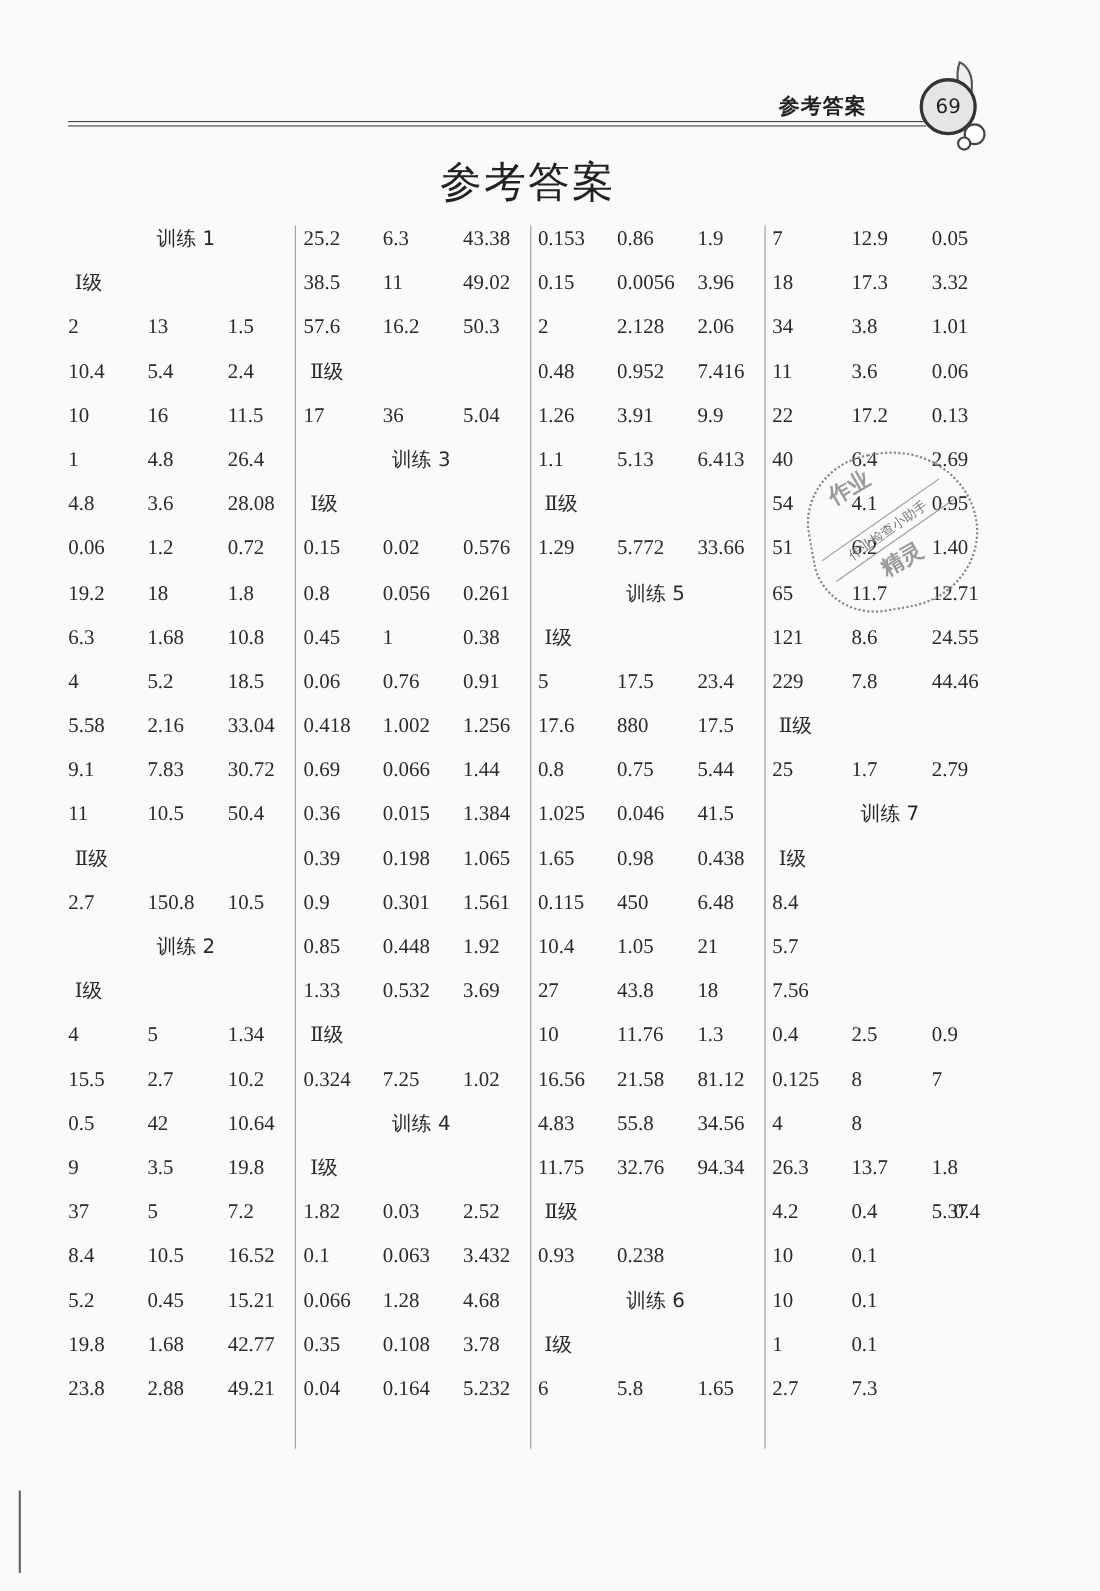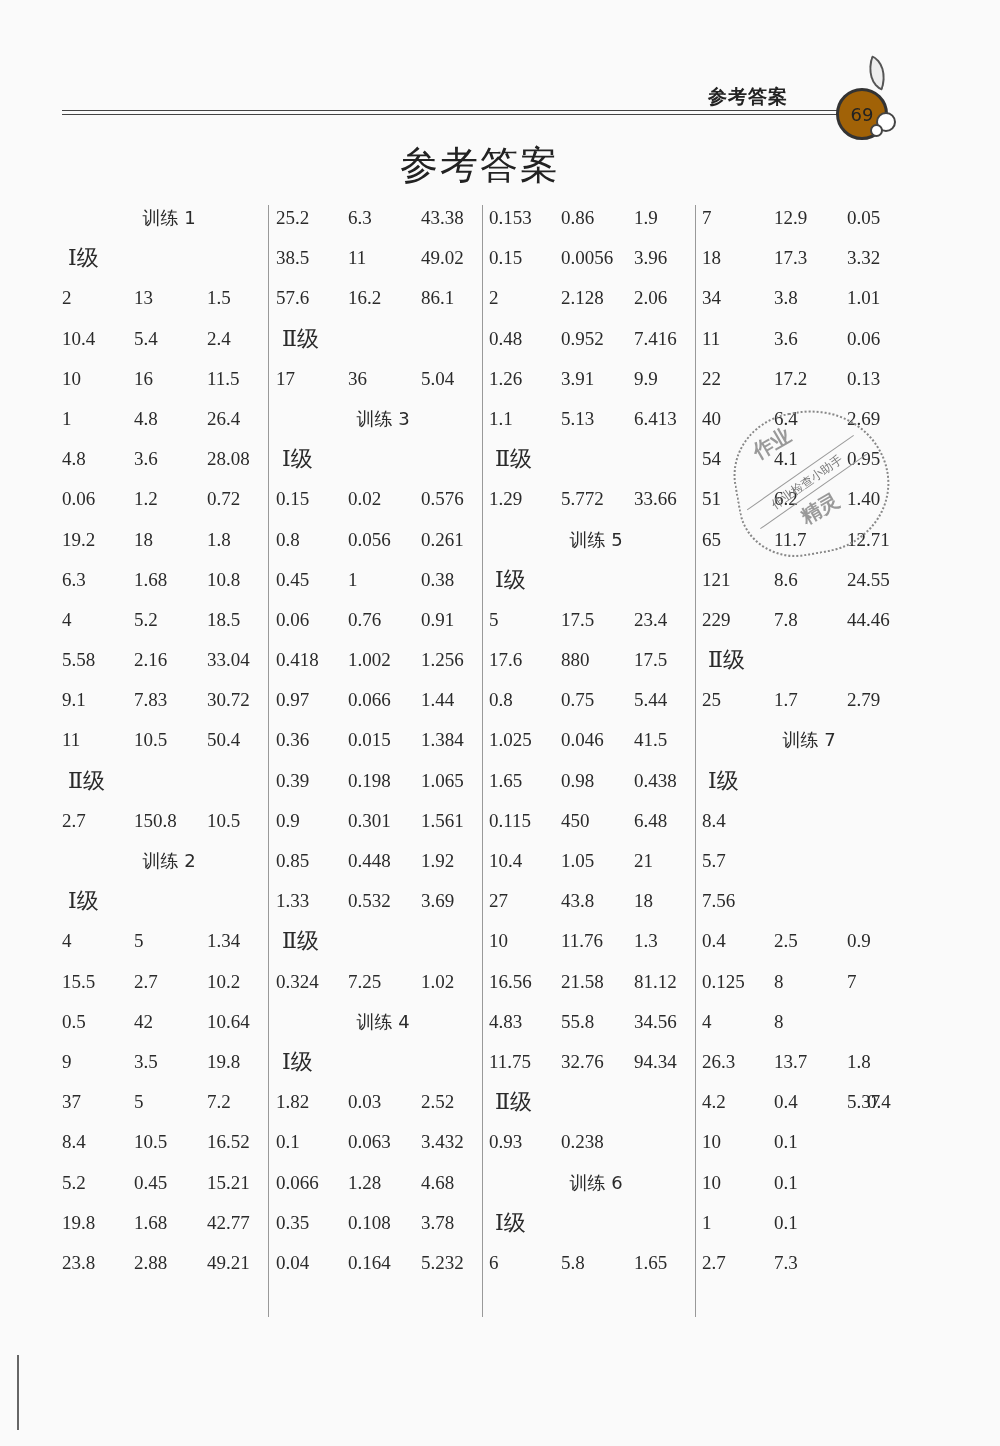--- a/index.html
+++ b/index.html
@@ -17,22 +17,22 @@
   .header-rule {
     position: absolute; left: 62px; top: 110px; width: 780px; height: 3px;
     border-top: 1px solid #444; border-bottom: 1px solid #444;
   }
   .header-label {
     position: absolute; left: 708px; top: 84px;
     font-family: "DejaVu Sans", sans-serif; font-weight: bold; font-size: 19px;
     letter-spacing: 1px; color: #222;
   }
   .page-badge {
-    position: absolute; left: 836px; top: 88px; width: 52px; height: 52px;
-    border-radius: 50%; border: 3px solid #333; background: #a16207;
+    position: absolute; left: 836px; top: 71px; width: 52px; height: 52px;
+    border-radius: 50%; border: 3px solid #333; background: #e5e5e5;
     display: flex; align-items: center; justify-content: center;
     font-family: "DejaVu Sans", sans-serif; font-size: 18px; color: #222;
     box-sizing: border-box;
     text-align: right;
   }
   .badge-leaf {
     position: absolute; left: 866px; top: 58px; width: 18px; height: 26px;
     border: 2px solid #555; border-radius: 0 100% 0 100%; background: #eee;
     transform: rotate(20deg);
   }
@@ -74,21 +74,21 @@
   .col.c4 .line .v1 { left: 72px; }
   .col.c4 .line .v2 { left: 145px; }
   .line.four .v0 { left: 0; } .line.four .v1 { left: 50px; }
   .line.four .v2 { left: 100px; } .line.four .v3 { left: 165px; }
   .line .heading {
     position: absolute; left: 0; width: 100%; text-align: center;
     font-family: "DejaVu Sans", sans-serif; font-size: 18px;
   }
   .line .level {
     position: absolute; left: 6px;
-    font-family: "DejaVu Serif", serif; font-size: 22px;
+    font-family: "DejaVu Serif", serif; font-size: 18px;
   }
 
   
   .stamp {
     position: absolute; left: 735px; top: 410px; width: 150px; height: 140px;
     border: 2px dotted #888; border-radius: 45% 55% 50% 40%;
     transform: rotate(-10deg); pointer-events: none;
   }
   .stamp-band {
     position: absolute; left: 742px; top: 470px; width: 130px; height: 22px;
@@ -262,21 +262,21 @@
         <span class="v v2">43.38</span>
       </div>
       <div class="line">
         <span class="v v0">38.5</span>
         <span class="v v1">11</span>
         <span class="v v2">49.02</span>
       </div>
       <div class="line">
         <span class="v v0">57.6</span>
         <span class="v v1">16.2</span>
-        <span class="v v2">86.1</span>
+        <span class="v v2">50.3</span>
       </div>
       <div class="line">
         <span class="level">Ⅱ级</span>
       </div>
       <div class="line">
         <span class="v v0">17</span>
         <span class="v v1">36</span>
         <span class="v v2">5.04</span>
       </div>
       <div class="line">
@@ -304,21 +304,21 @@
         <span class="v v0">0.06</span>
         <span class="v v1">0.76</span>
         <span class="v v2">0.91</span>
       </div>
       <div class="line">
         <span class="v v0">0.418</span>
         <span class="v v1">1.002</span>
         <span class="v v2">1.256</span>
       </div>
       <div class="line">
-        <span class="v v0">0.97</span>
+        <span class="v v0">0.69</span>
         <span class="v v1">0.066</span>
         <span class="v v2">1.44</span>
       </div>
       <div class="line">
         <span class="v v0">0.36</span>
         <span class="v v1">0.015</span>
         <span class="v v2">1.384</span>
       </div>
       <div class="line">
         <span class="v v0">0.39</span>

